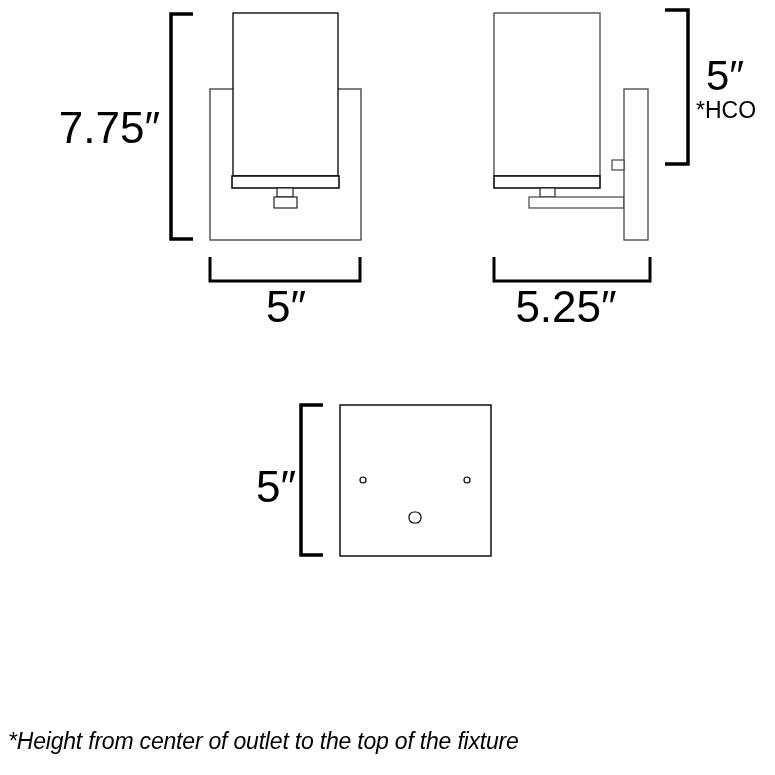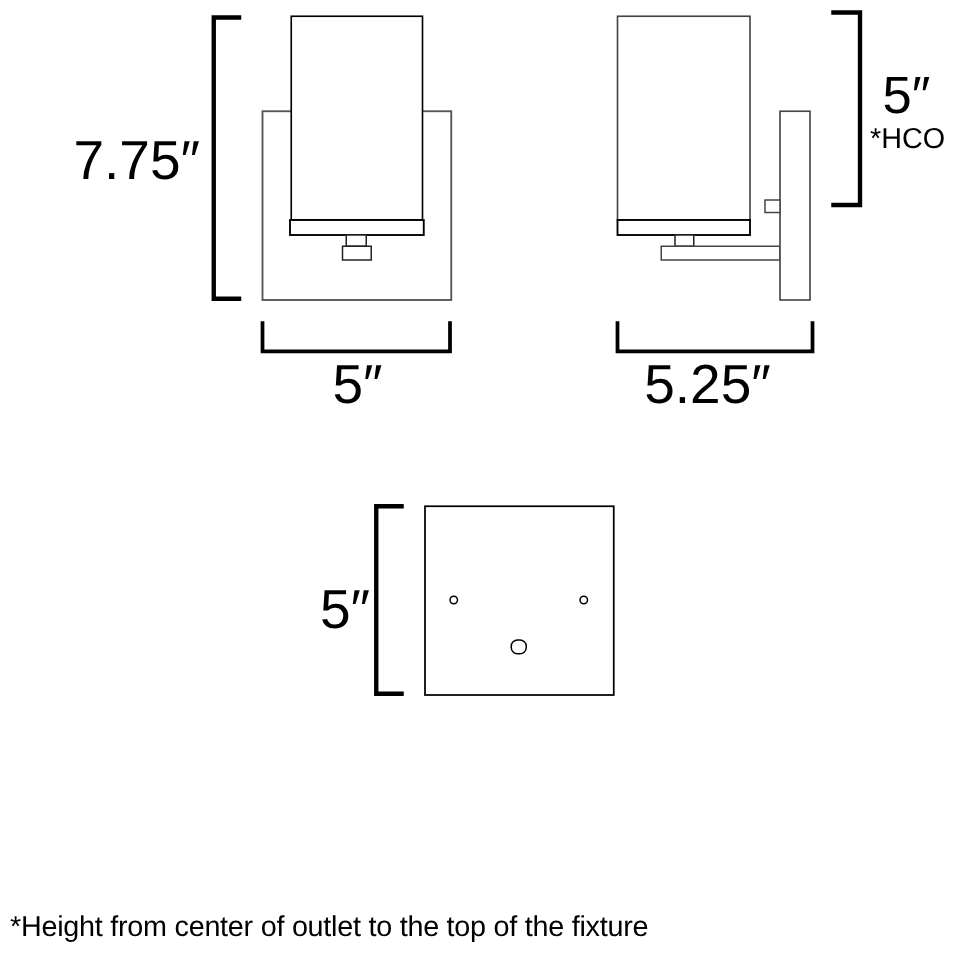--- a/index.html
+++ b/index.html
@@ -1,19 +1,19 @@
 <!DOCTYPE html>
 <html><head>
 <meta charset="utf-8">
 <style>
   html, body { margin: 0; padding: 0; background: #ffffff; }
   body { width: 775px; height: 775px; position: relative; overflow: hidden; font-family: "Liberation Sans", "DejaVu Sans", sans-serif; }
   svg.diagram { position: absolute; left: 0; top: 0; }
   .dim-label { font-family: "Liberation Sans", "DejaVu Sans", sans-serif; fill: #000; }
-  .footnote { position: absolute; left: 8px; top: 728px; font-size: 23px; color: #000; white-space: nowrap; font-family: "Liberation Sans", "DejaVu Sans", sans-serif; letter-spacing: -0.2px; }
+  .footnote { position: absolute; left: 8px; top: 728px; font-size: 23px; color: #000; white-space: nowrap; font-family: "Liberation Sans", "DejaVu Sans", sans-serif; letter-spacing: -0.2px; font-style: italic; }
 </style>
 </head>
 <body>
 
 <svg class="diagram" width="775" height="775" viewBox="0 0 775 775" xmlns="http://www.w3.org/2000/svg">
 
   <g>
 
     <path d="M193,14 L171,14 L171,239 L193,239" fill="none" stroke="#000" stroke-width="3.5"></path>
     <text class="dim-label" x="160" y="143" font-size="44" text-anchor="end">7.75″</text>

